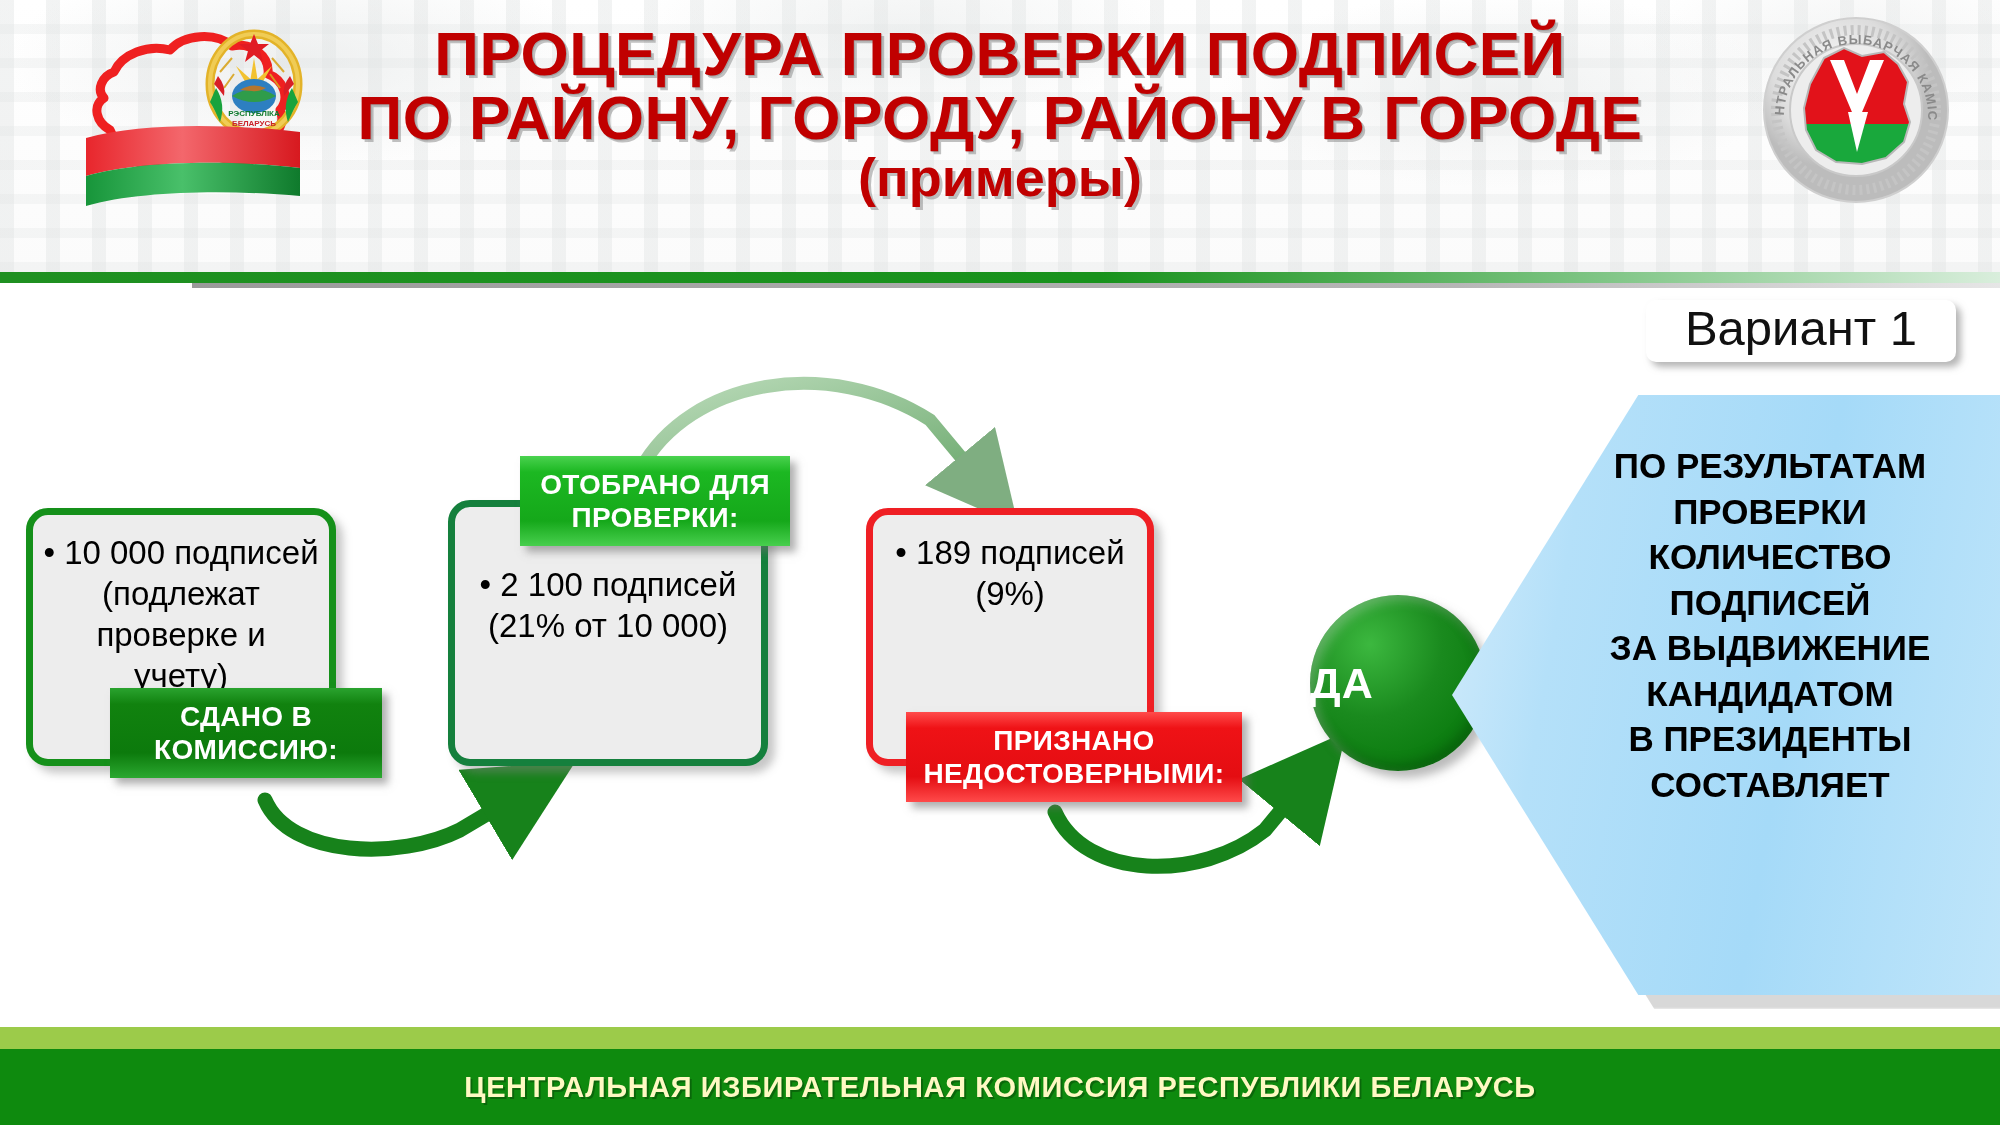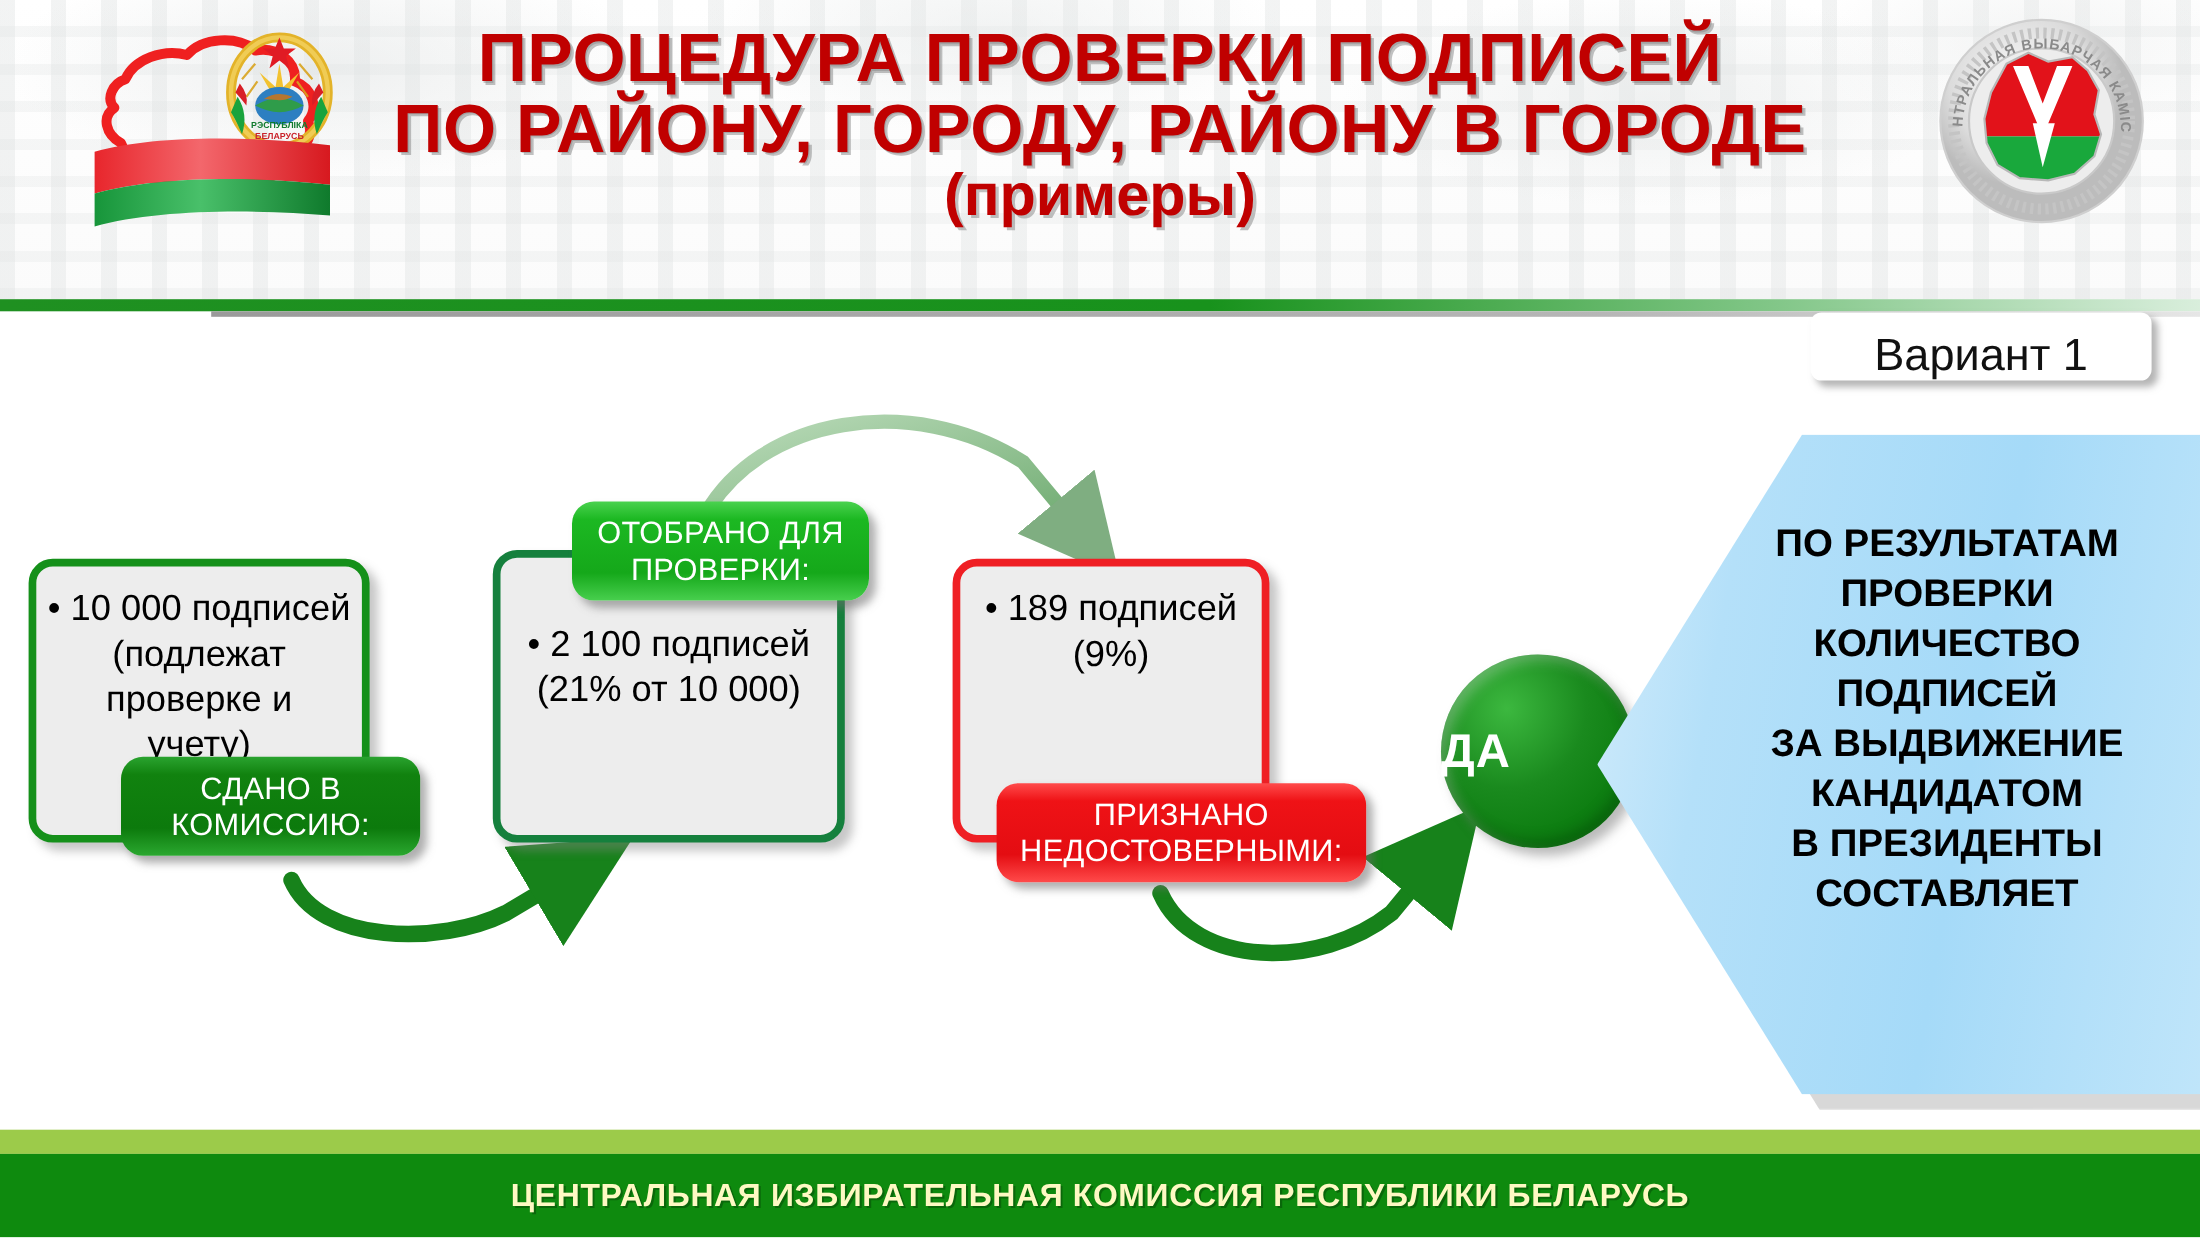--- a/index.html
+++ b/index.html
@@ -46,45 +46,45 @@
     text-shadow:3px 3px 0 rgba(120,120,120,.45);
   }
 
   
   .emblem-left{position:absolute;left:52px;top:10px;width:270px;height:198px;}
   
   .seal-right{position:absolute;left:1758px;top:12px;width:196px;height:196px;}
 
   
   .variant-badge{
-    position:absolute;left:1646px;top:284px;width:310px;height:62px;
+    position:absolute;left:1646px;top:300px;width:310px;height:62px;
     background:#ffffff;border-radius:10px;
     box-shadow:5px 5px 7px rgba(120,120,120,.55);
-    display:flex;align-items:flex-end;justify-content:center;
-    font-size:41px;color:#111;font-weight:normal;
+    display:flex;align-items:flex-start;justify-content:center;
+    font-size:49px;color:#111;font-weight:normal;
   }
 
   
   .fbox{
     position:absolute;background:#ededed;border-radius:22px;
     box-shadow:7px 7px 9px rgba(130,130,130,.45);
     box-sizing:border-box;
   }
   .fbox.green{border:7px solid;border-image:linear-gradient(160deg,#0f8a14,#27b52c,#0b7a10) 1;border:7px solid #15901a;}
   .fbox.green2{border:7px solid #15803d;}
   .fbox.red{border:7px solid #ef1f24;}
   .fbox-text{
     position:absolute;left:0;right:0;top:18px;
     text-align:center;font-size:33px;color:#000;line-height:1.24;
     padding:0 10px;box-sizing:border-box;
   }
 
   
   .ribbon{
-    position:absolute;border-radius:20px;color:#fff;font-weight:normal;
+    position:absolute;border-radius:0;color:#fff;font-weight:bold;
     display:flex;align-items:center;justify-content:center;text-align:center;
     font-size:28px;line-height:1.18;letter-spacing:.3px;
     box-shadow:6px 6px 8px rgba(110,110,110,.55);
     box-sizing:border-box;padding:4px 10px;
   }
   .ribbon.dk{background:linear-gradient(180deg,#2aa32f 0%,#11820f 18%,#0c7a0c 72%,#2ba830 100%);}
   .ribbon.br{background:linear-gradient(180deg,#4ad24f 0%,#1cb822 18%,#15a81a 72%,#48cf4e 100%);}
   .ribbon.rd{background:linear-gradient(180deg,#ff4b4b 0%,#ef1216 18%,#e40d12 72%,#ff4a4a 100%);align-items:center;}
 
   
@@ -104,21 +104,21 @@
     clip-path:polygon(34% 0%,100% 0%,100% 100%,34% 100%,0% 50%);
     filter:blur(1px);
   }
   .chevron{
     position:absolute;left:0;top:0;width:548px;height:600px;
     background:linear-gradient(100deg,#d3ecfb 0%,#b4e0f9 22%,#a5daf8 60%,#bfe5fa 100%);
     clip-path:polygon(34% 0%,100% 0%,100% 100%,34% 100%,0% 50%);
   }
   .chevron-text{
     position:absolute;left:118px;top:48px;width:400px;text-align:center;
-    font-weight:bold;font-size:35px;line-height:1.30;color:#000;margin-top:28px;
+    font-weight:bold;font-size:35px;line-height:1.30;color:#000;
   }
   .chev-result{color:#ff0000;font-weight:bold;font-size:35px;}
 
   
   .arrow-svg{position:absolute;left:0;top:0;width:2000px;height:1125px;pointer-events:none;}
 
   
   .footer-stripe{position:absolute;left:0;top:1027px;width:2000px;height:22px;background:#9ccb4a;}
   .footer-bar{
     position:absolute;left:0;top:1049px;width:2000px;height:76px;background:#0e8a0e;

